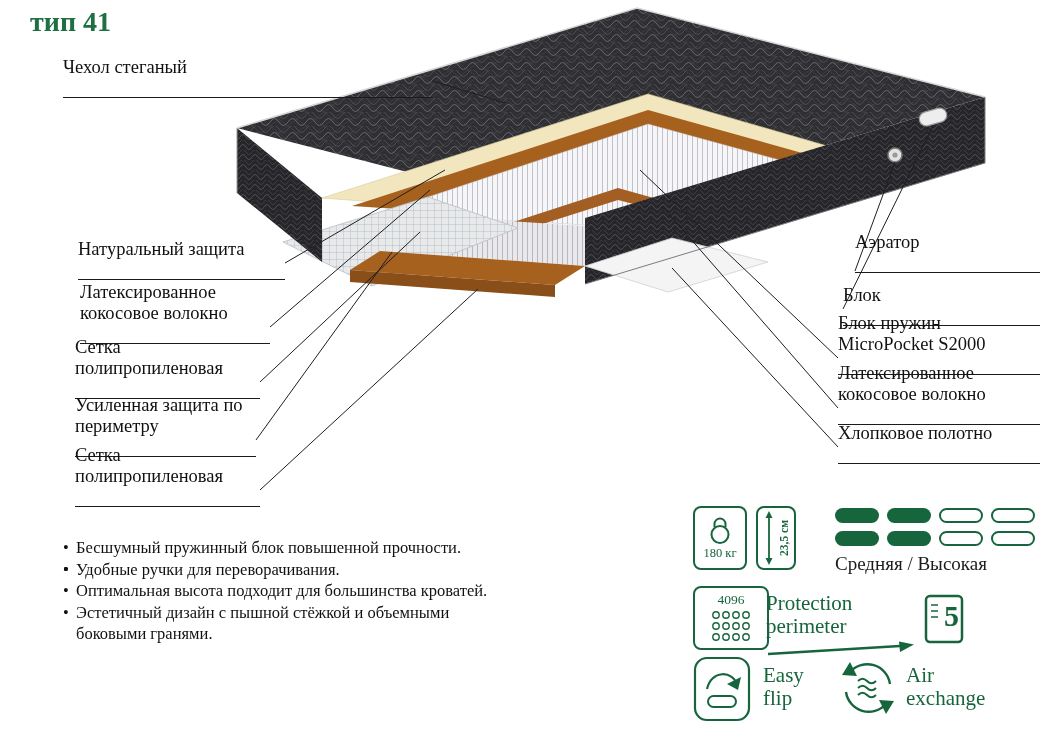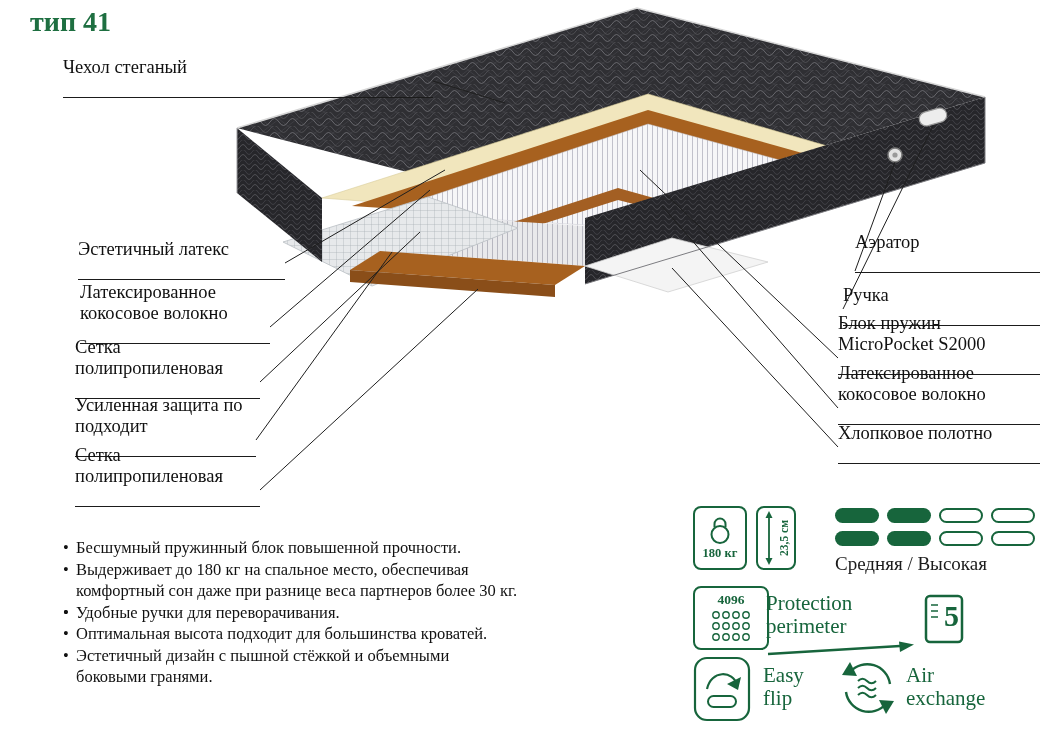--- a/index.html
+++ b/index.html
@@ -11,21 +11,21 @@
   .lbl{position:absolute;font-size:18.5px;line-height:21px;color:#111;
        border-bottom:1.3px solid #1b1b1b;padding-bottom:19px;}
   .features{position:absolute;left:63px;top:537px;width:560px;margin:0;padding:0;list-style:none;
             font-size:16.5px;line-height:21.5px;}
   .features li{position:relative;padding-left:13px;}
   .blt{position:absolute;left:0;top:0;}
   .ftext{white-space:pre-line;}
   .spec-box{position:absolute;border:2px solid var(--g);border-radius:8px;box-sizing:border-box;
             display:flex;flex-direction:column;align-items:center;justify-content:center;gap:2px;}
   .spec-box.row{flex-direction:row;gap:3px;}
-  .spec-num{font-size:12.5px;font-weight:bold;color:var(--g);line-height:1.1;text-align:center;}
+  .spec-num{font-size:12.5px;font-weight:normal;color:var(--g);line-height:1.1;text-align:center;}
   .vert{writing-mode:vertical-rl;transform:rotate(180deg);font-size:11.5px;font-weight:bold;color:var(--g);}
   .green-text{position:absolute;color:var(--g);font-weight:normal;font-size:21px;line-height:23px;}
   .firmness{position:absolute;width:200px;}
   .bars{display:grid;grid-template-columns:repeat(4,44px);grid-auto-rows:15px;gap:8px;}
   .bar{border-radius:7.5px;box-sizing:border-box;}
   .bar.filled{background:var(--g);}
   .bar.outline{border:2px solid var(--g);background:#fff;}
   .firmness-label{margin-top:7px;font-size:19px;color:#1b1b1b;font-weight:normal;}
   .warranty{position:absolute;width:40px;height:50px;}
   .warranty-num{position:absolute;right:5px;top:7px;font-size:30px;font-weight:bold;color:var(--g);line-height:1;}
@@ -104,36 +104,35 @@
       <line x1="843" y1="309" x2="933" y2="126"></line>
       <line x1="838" y1="358" x2="640" y2="170"></line>
       <line x1="838" y1="408" x2="662" y2="206"></line>
       <line x1="838" y1="447" x2="672" y2="268"></line>
     </g>
   </svg>
 
   <div class="title">тип 41</div>
 
   <div class="lbl" style="left:63px;top:57px;width:370px">Чехол стеганый</div>
-  <div class="lbl" style="left:78px;top:239px;width:207px">Эстетичный латекс</div>
+  <div class="lbl" style="left:78px;top:239px;width:207px">Натуральный защита</div>
   <div class="lbl" style="left:80px;top:282px;width:190px">Латексированное кокосовое волокно</div>
   <div class="lbl" style="left:75px;top:337px;width:185px">Сетка полипропиленовая</div>
-  <div class="lbl" style="left:75px;top:395px;width:181px">Усиленная защита по подходит</div>
+  <div class="lbl" style="left:75px;top:395px;width:181px">Усиленная защита по периметру</div>
   <div class="lbl" style="left:75px;top:445px;width:185px">Сетка полипропиленовая</div>
 
   <div class="lbl" style="left:855px;top:232px;width:185px">Аэратор</div>
-  <div class="lbl" style="left:843px;top:285px;width:197px">Ручка</div>
+  <div class="lbl" style="left:843px;top:285px;width:197px">Блок</div>
   <div class="lbl" style="left:838px;top:313px;width:202px">Блок пружин MicroPocket S2000</div>
   <div class="lbl" style="left:838px;top:363px;width:202px">Латексированное кокосовое волокно</div>
   <div class="lbl" style="left:838px;top:423px;width:202px">Хлопковое полотно</div>
 
   <ul class="features">
     <li><span class="blt">•</span><span class="ftext">Бесшумный пружинный блок повышенной прочности.</span></li>
-    <li><span class="blt">•</span><span class="ftext">Выдерживает до 180 кг на спальное место, обеспечивая
-комфортный сон даже при разнице веса партнеров более 30 кг.</span></li>
+    <li><span class="blt">•</span></li>
     <li><span class="blt">•</span></li>
     <li><span class="blt">•</span><span class="ftext">Удобные ручки для переворачивания.</span></li>
     <li><span class="blt">•</span><span class="ftext">Оптимальная высота подходит для большинства кроватей.</span></li>
     <li><span class="blt">•</span><span class="ftext">Эстетичный дизайн с пышной стёжкой и объемными
 боковыми гранями.</span></li>
   </ul>
 
   <div class="spec-box" style="left:693px;top:506px;width:54px;height:64px">
     <svg width="30" height="30" viewBox="0 0 30 30">
       <path d="M9.5,12 v-3 a5.5,5.5 0 0 1 11,0 v3" fill="none" stroke="#17653c" stroke-width="2"></path>

